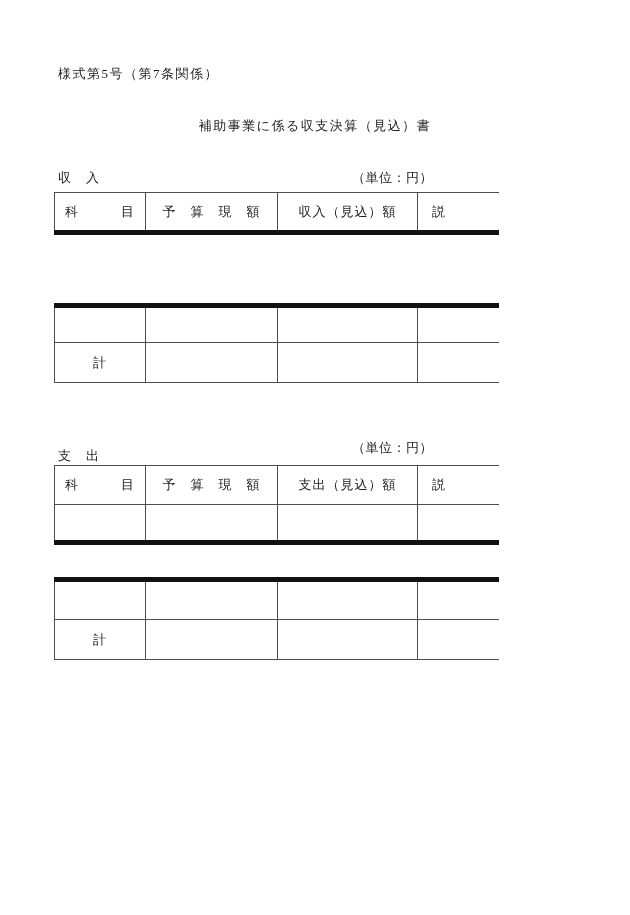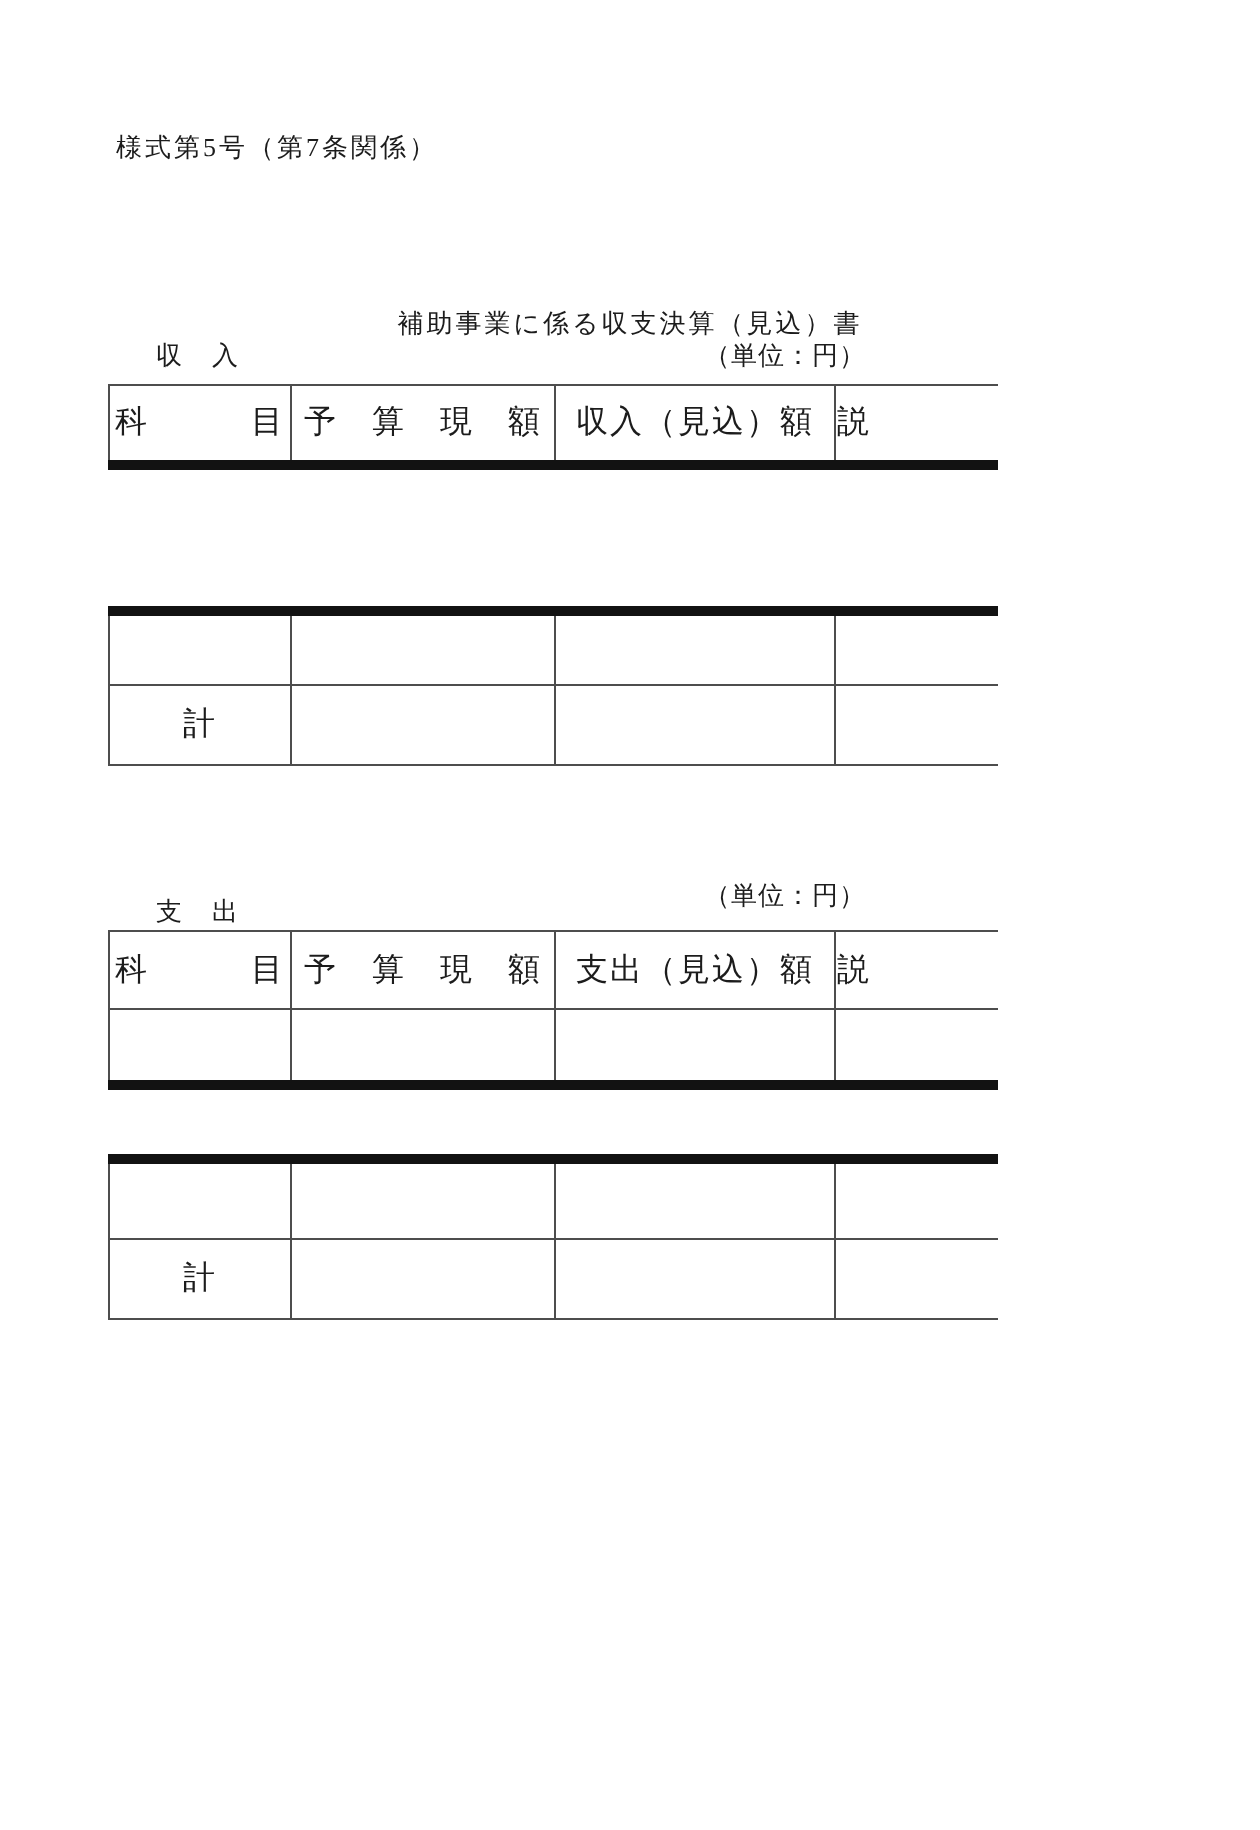--- a/index.html
+++ b/index.html
@@ -10,34 +10,34 @@
     -webkit-font-smoothing:antialiased;
   }
   .page{position:relative;width:499px;height:915px;background:#fff;overflow:hidden;}
 
   .form-number{
     position:absolute;left:58px;top:67px;
     font-size:13px;letter-spacing:1.5px;line-height:14px;white-space:pre;
   }
   .doc-title{
     position:absolute;left:0;top:119px;width:630px;text-align:center;
-    font-size:13px;letter-spacing:1.5px;line-height:14px;margin-top:36px;
+    font-size:13px;letter-spacing:1.5px;line-height:14px;
   }
   .section-label{
     position:absolute;left:58px;
-    font-size:13px;letter-spacing:1px;line-height:14px;white-space:pre;margin-left:20px;
+    font-size:13px;letter-spacing:1px;line-height:14px;white-space:pre;
   }
   .unit-label{
     position:absolute;right:66px;
     font-size:13px;letter-spacing:.5px;line-height:14px;text-align:left;white-space:pre;
   }
   .tbl-wrap{position:absolute;left:54px;width:518px;}
   table{
     border-collapse:collapse;table-layout:fixed;width:518px;
-    font-size:16px;
+    font-size:13px;
     padding-left:28px;
   }
   td{
     border:1px solid #4d4d4d;
     text-align:center;vertical-align:middle;
     padding:0;overflow:hidden;white-space:pre;
     letter-spacing:1px;
   }
   table.break-bottom{border-bottom:5px solid #121212;}
   table.break-top{border-top:5px solid #121212;}

